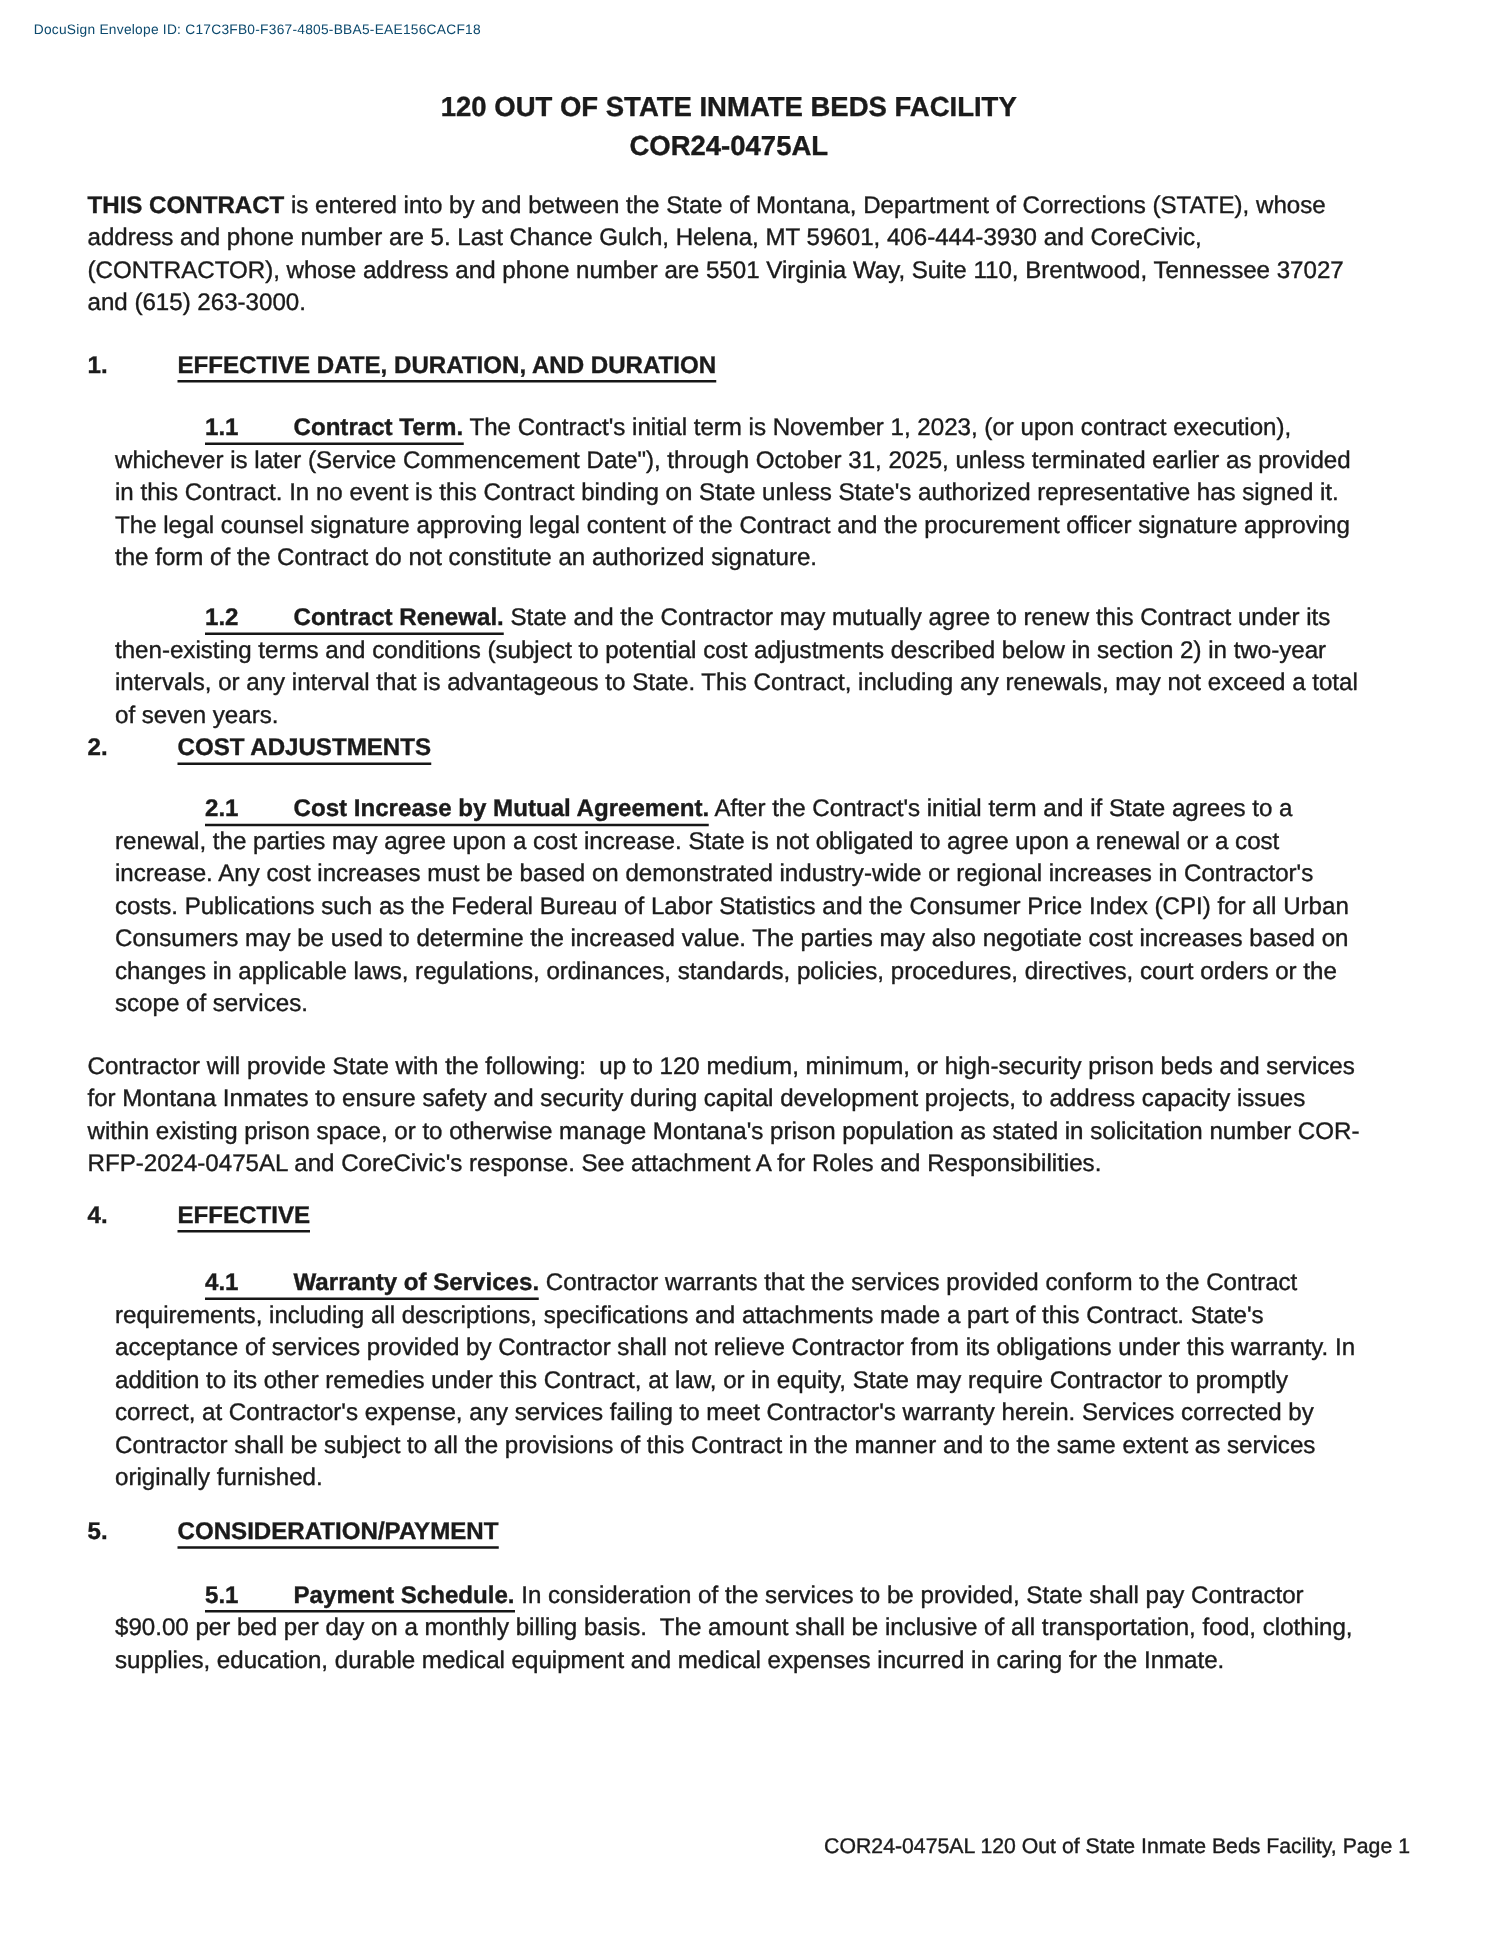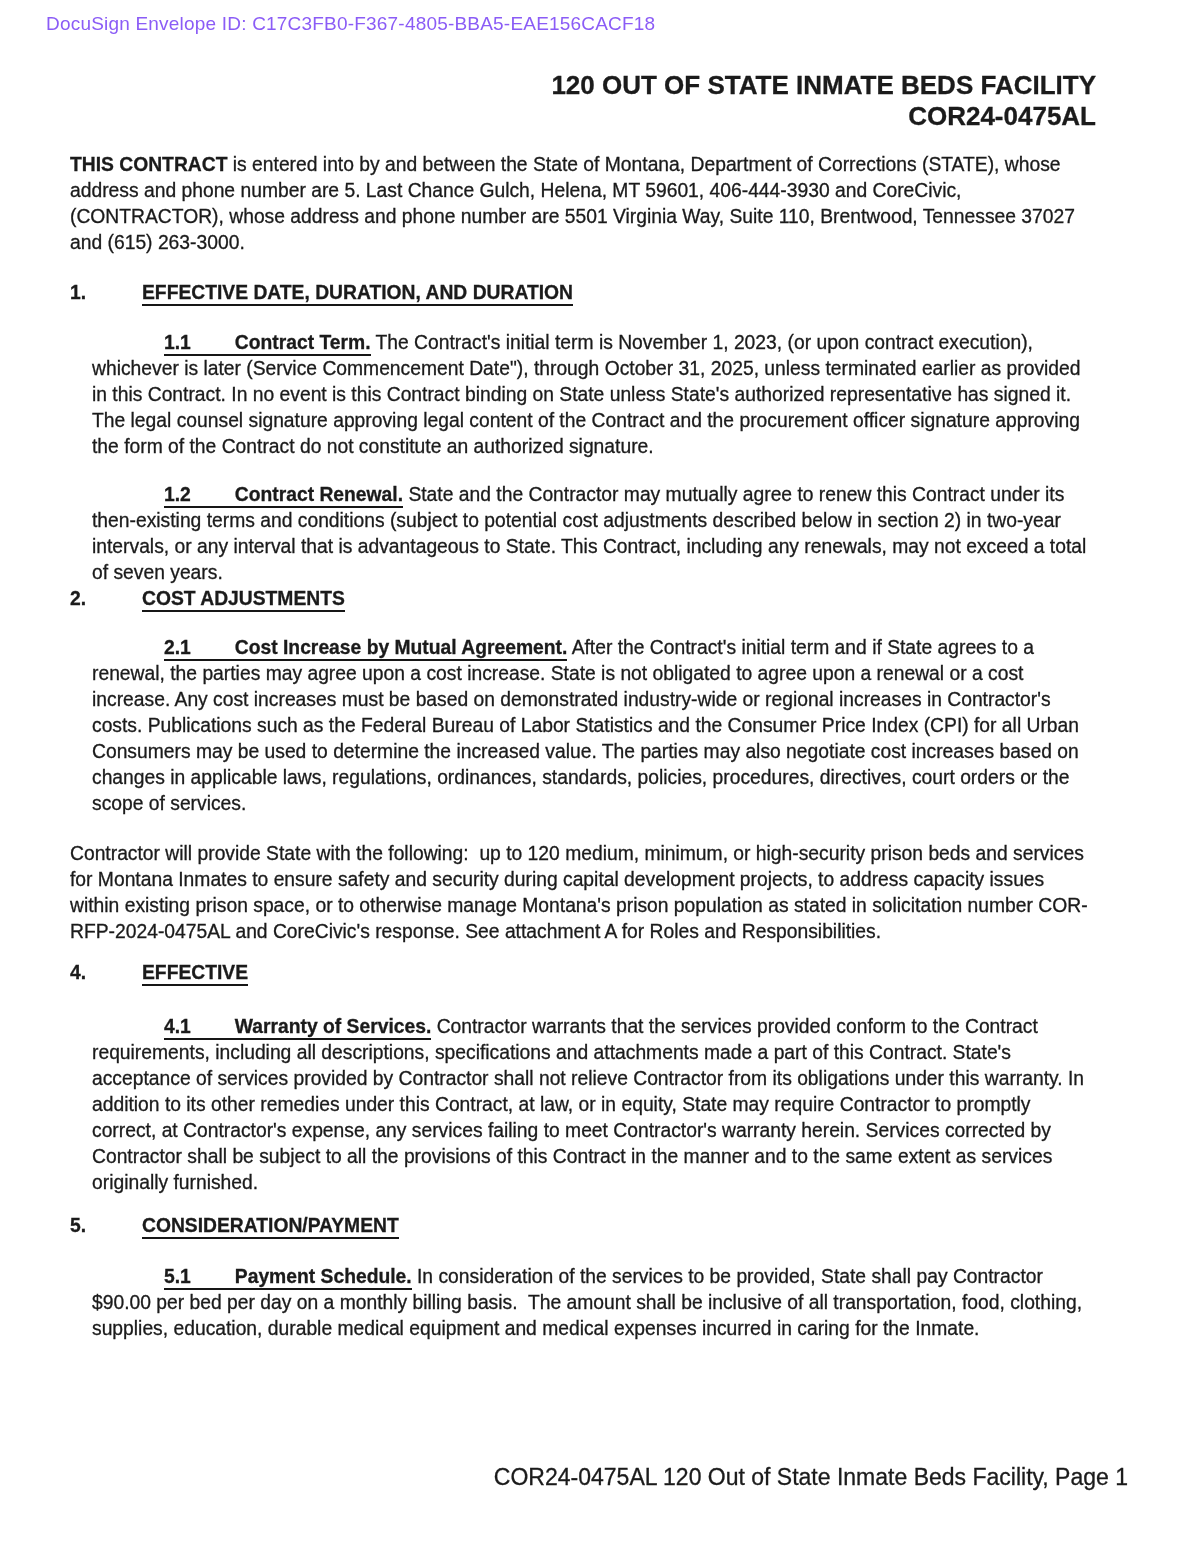--- a/index.html
+++ b/index.html
@@ -8,49 +8,49 @@
     font-family: "Liberation Sans", sans-serif;
     color: #1b1b1b;
   }
   .page {
     position: relative;
     width: 1200px; height: 1554px;
     background: #ffffff;
     overflow: hidden;
   }
   .envelope {
-    position: absolute; top: 14px; left: 46px;
-    font-size: 19px; line-height: 20px; color: #8b5cf6;
+    position: absolute; top: 14px; left: 27px;
+    font-size: 11px; line-height: 20px; color: #0c4a6e;
     letter-spacing: 0.2px;
   }
   .content {
     position: absolute; top: 0; left: 70px;
     width: 1026px;
     padding-top: 70px;
     font-size: 19.3px; line-height: 26px;
     -webkit-text-stroke: 0.3px #1b1b1b;
   }
   .title {
-    text-align: right; font-weight: 700;
-    font-size: 26px; line-height: 31px;
+    text-align: center; font-weight: 700;
+    font-size: 22px; line-height: 31px;
     margin: 0;
   }
   p { margin: 0; }
   .intro { margin-top: 20px; }
   .lead { font-weight: 700; margin-top: 40px; }
   .h { font-weight: 700; }
   .num { display: inline-block; width: 72px; font-weight: 700; }
   .u { border-bottom: 2.5px solid #161616; padding-bottom: 1px; }
   .sub { text-indent: 72px; margin-left: 22px; }
   .lbl { font-weight: 700; border-bottom: 2.5px solid #161616; padding-bottom: 1px; }
   .tabgap { display: inline-block; width: 44px; }
   .t { white-space: pre-wrap; }
   .footer {
     position: absolute; top: 1464px; right: 72px;
-    font-size: 23px; line-height: 26px;
+    font-size: 17px; line-height: 26px;
     -webkit-text-stroke: 0.3px #1b1b1b;
   }
 </style>
 </head>
 <body>
 
 <div class="page">
 
   <div class="envelope">DocuSign Envelope ID: C17C3FB0-F367-4805-BBA5-EAE156CACF18</div>
 

